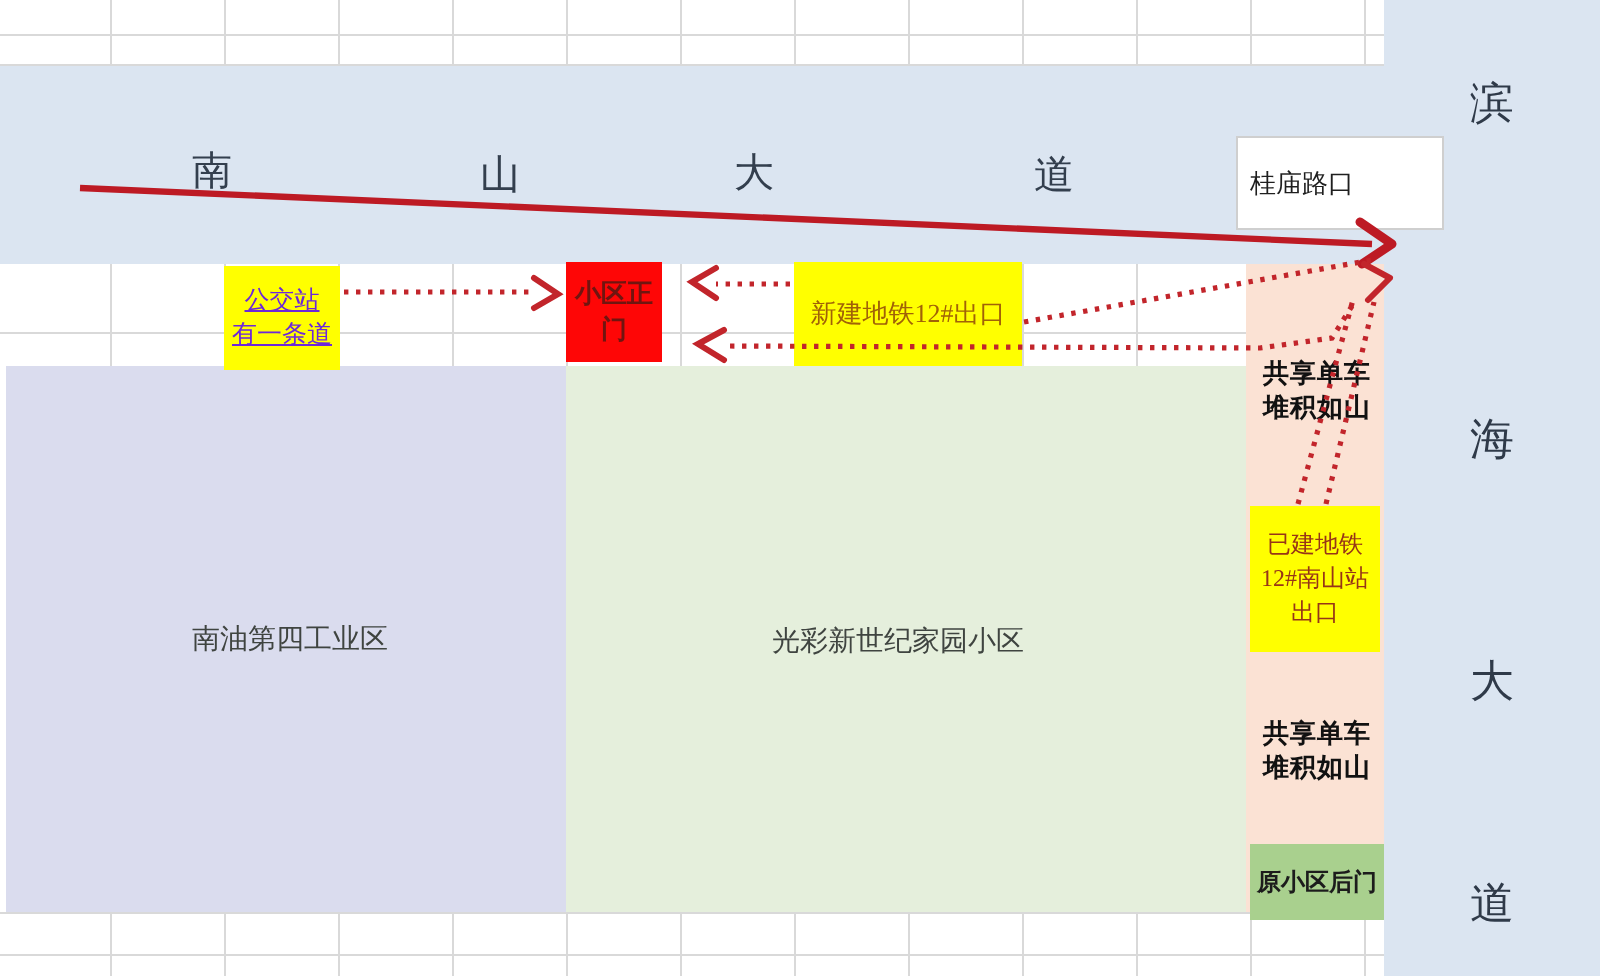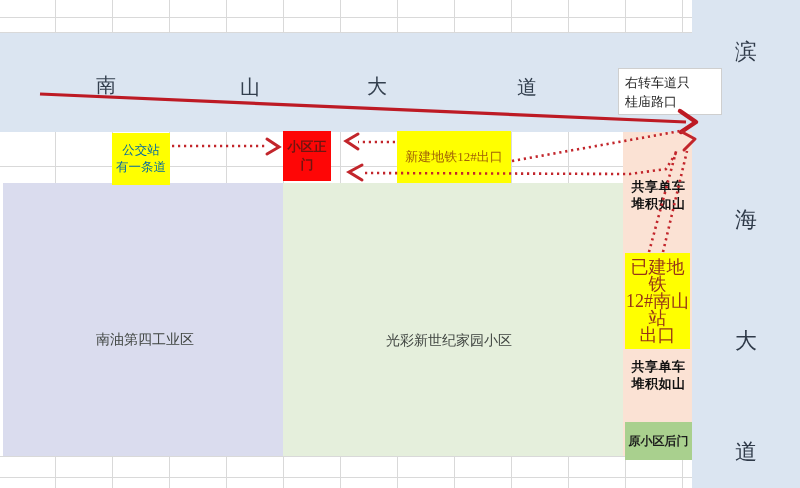--- a/index.html
+++ b/index.html
@@ -10,38 +10,38 @@
   .gl.h{height:1px;left:0;width:800px;}
   .region{position:absolute;z-index:2;}
   .band-top{left:0;top:33px;width:692px;height:99px;background:#dbe5f1;}
   .band-right{left:692px;top:0;width:108px;height:488px;background:#dbe5f1;}
   .box-industrial{left:3px;top:183px;width:280px;height:273px;background:#dadcee;}
   .box-community{left:283px;top:183px;width:340px;height:273px;background:#e5efdc;}
   .strip-peach{left:623px;top:132px;width:69px;height:324px;background:#fbe2d4;}
   .label-box{position:absolute;z-index:4;display:flex;flex-direction:column;align-items:center;
              justify-content:center;text-align:center;}
   .bus-stop{left:112px;top:133px;width:58px;height:52px;background:#ffff00;
-            font-size:12.5px;line-height:17px;color:#0369a1;}
+            font-size:12.5px;line-height:17px;color:#6d28d9;text-decoration:underline;}
   .main-gate{left:283px;top:131px;width:48px;height:50px;background:#fe0606;
              font-size:13px;font-weight:bold;color:#701510;}
   .metro12{left:397px;top:131px;width:114px;height:52px;background:#ffff00;
            font-size:13px;color:#a16207;}
-  .metro11{left:625px;top:253px;width:65px;height:96px;background:#ffff00;
-           font-size:18px;line-height:17px;color:#973517;}
+  .metro11{left:625px;top:253px;width:65px;height:73px;background:#ffff00;
+           font-size:12px;line-height:17px;color:#973517;}
   .back-gate{left:625px;top:422px;width:67px;height:38px;background:#a9d08e;
              font-size:12px;font-weight:bold;color:#1c1c1c;font-family:"Liberation Sans",sans-serif;}
   .note-box{left:618px;top:68px;width:96px;height:45px;background:#ffffff;border:1px solid #cfcfcf;
             z-index:4;font-size:13px;line-height:19px;color:#1f1f1f;
             display:flex;flex-direction:column;justify-content:center;padding-left:6px;position:absolute;}
   .bike-pile{position:absolute;z-index:4;width:67px;left:625px;text-align:center;
              font-family:"Liberation Sans",sans-serif;font-weight:bold;font-size:13px;
              line-height:16.5px;color:#111;letter-spacing:0.5px;}
   .bike-top{top:179px;}
   .bike-bottom{top:359px;}
-  .zone-label{position:absolute;z-index:3;font-size:14px;color:#3f4440;white-space:nowrap;margin-top:20px;}
+  .zone-label{position:absolute;z-index:3;font-size:14px;color:#3f4440;white-space:nowrap;}
   .road-char{position:absolute;z-index:3;font-size:20px;color:#333f4e;}
   .vroad-char{position:absolute;z-index:3;left:735px;font-size:22px;color:#2f3a49;}
   #arrows{position:absolute;left:0;top:0;z-index:6;pointer-events:none;}
 </style>
 </head>
 <body>
 
 <div id="stage">
 
   <div class="gl v" style="left:55px"></div>
@@ -77,21 +77,20 @@
 
   <span class="vroad-char" style="top:37px">滨</span>
   <span class="vroad-char" style="top:205px">海</span>
   <span class="vroad-char" style="top:326px">大</span>
   <span class="vroad-char" style="top:437px">道</span>
 
   <span class="zone-label" style="left:96px;top:311px">南油第四工业区</span>
   <span class="zone-label" style="left:386px;top:312px">光彩新世纪家园小区</span>
 
   <div class="note-box">
-    <span>右转车道只</span>
     <span>桂庙路口</span>
   </div>
 
   <div class="label-box bus-stop">
     <span>公交站</span>
     <span>有一条道</span>
   </div>
 
   <div class="label-box main-gate">
     <span>小区正门</span>

